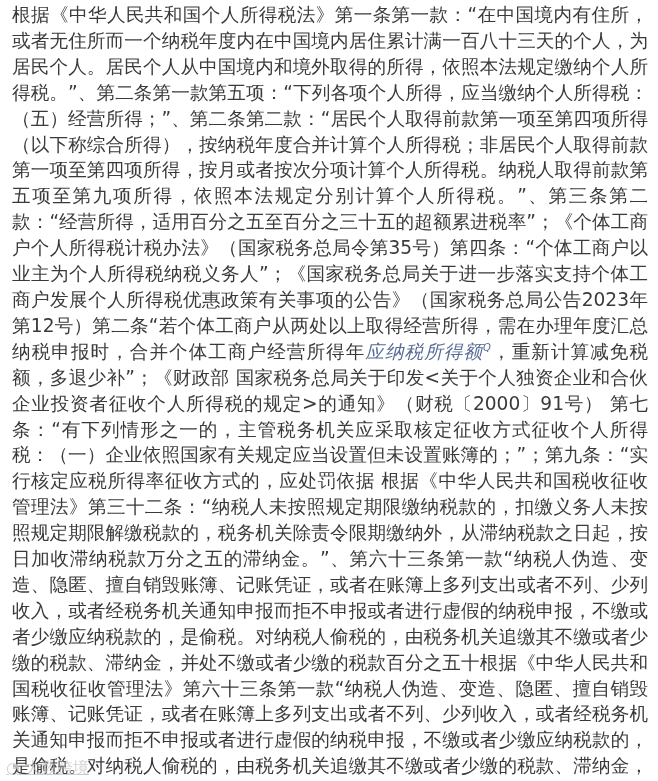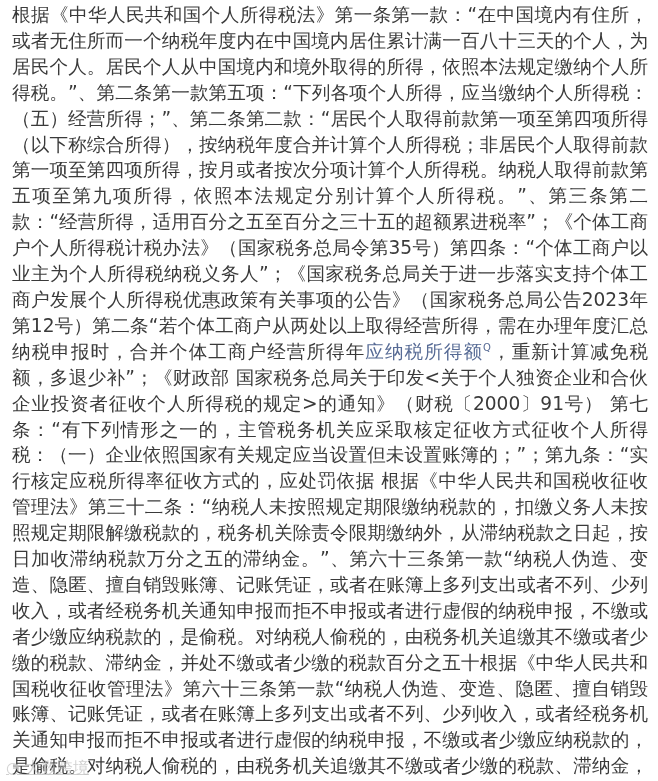--- a/index.html
+++ b/index.html
@@ -4,21 +4,21 @@
 <style>
   html, body { margin: 0; padding: 0; background: #ffffff; }
   body { width: 658px; height: 781px; overflow: hidden; position: relative; }
   .article {
     position: absolute; left: 12px; top: 2px; width: 636px;
     font-family: "DejaVu Sans", "Liberation Sans", sans-serif;
     font-size: 18.6px; line-height: 25.9px; color: #3a3a3a;
     text-align: justify; text-justify: inter-character;
     letter-spacing: 0px; word-break: break-all;
   }
-  .link { color: #576b95; }
+  .link { color: #576b95; font-style: italic; }
   .search-icon { font-size: 10px; vertical-align: super; color: #576b95; line-height: 0; }
   .watermark {
     position: absolute; left: 6px; top: 758px;
     font-family: "DejaVu Sans", sans-serif; font-size: 16px; color: rgba(190,190,190,0.7); text-decoration: underline;
   }
 </style>
 </head>
 <body>
 
 <div class="article">

